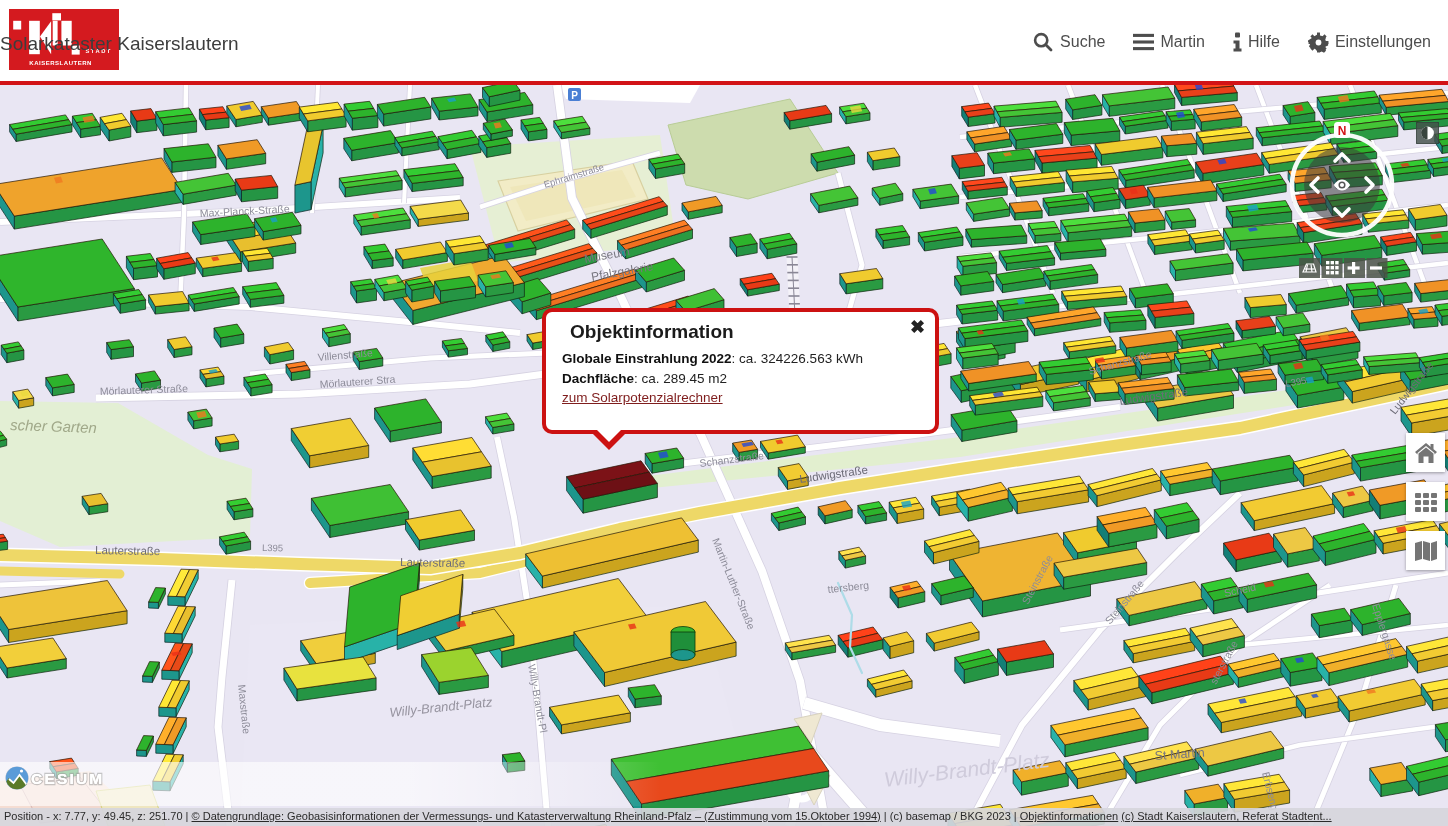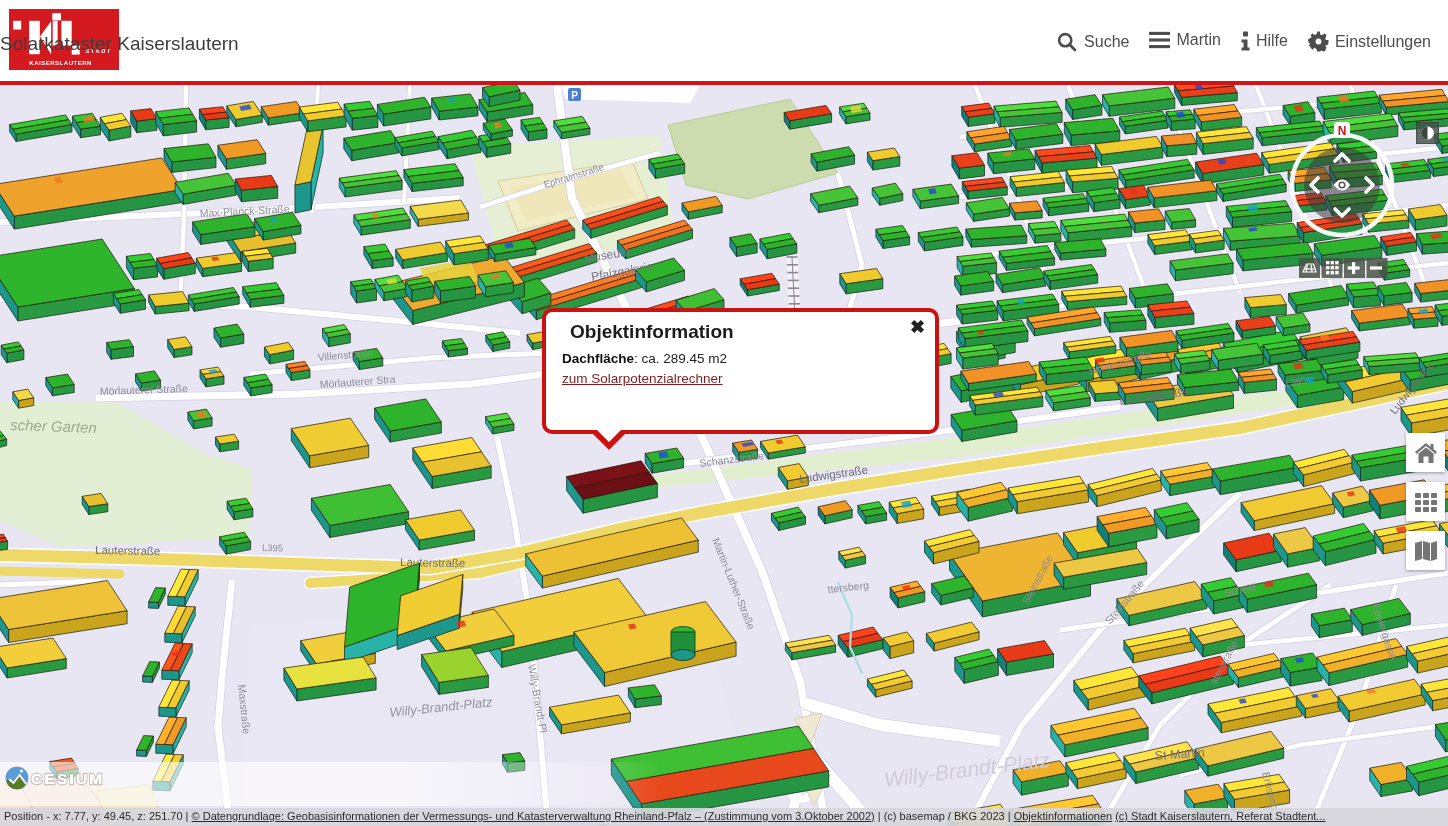--- a/index.html
+++ b/index.html
@@ -1,19 +1,19 @@
 <!DOCTYPE html>
 <html><head><meta charset="utf-8"><title>Solarkataster Kaiserslautern</title>
 <style>
 *{margin:0;padding:0;box-sizing:border-box}
 html,body{width:1448px;height:826px;overflow:hidden;font-family:"Liberation Sans",sans-serif;background:#fff}
 #page{position:relative;width:1448px;height:826px}
 #header{position:absolute;top:0;left:0;width:1448px;height:85px;background:#fff;border-bottom:4px solid #d21317;z-index:30}
 #title{position:absolute;top:33px;left:0;width:1448px;text-align:left;font-size:19px;color:#3d3d3d;z-index:35}
-#menu{position:absolute;top:31px;right:17px;display:flex;align-items:flex-start;gap:20px;color:#4d4d4d;font-size:16px;z-index:35}
+#menu{position:absolute;top:31px;right:17px;display:flex;align-items:center;gap:28px;color:#4d4d4d;font-size:16px;z-index:35}
 .mi{display:flex;align-items:center;gap:6px;white-space:nowrap}
 #map{position:absolute;top:85px;left:0;width:1448px;height:741px;z-index:1}
 #popup{position:absolute;left:542px;top:308px;width:397px;height:126px;background:#fff;border:4px solid #cc1111;border-radius:10px;z-index:40;padding:7px 14px 0 16px}
 #popup h3{font-size:19px;color:#1b1b1b;margin:2px 0 6px 8px;font-weight:bold}
 #popup .l{font-size:13.5px;color:#222;line-height:19.5px}
 #popup .l b{color:#111}
 #popup a{color:#7f1d1d;text-decoration:underline}
 #pclose{position:absolute;right:10px;top:6px;font-size:18px;font-weight:bold;color:#222;line-height:18px}
 #ptr{position:absolute;left:46px;top:121px;width:0;height:0;border-left:17px solid transparent;border-right:17px solid transparent;border-top:17px solid #cc1111;z-index:39}
 #ptr2{position:absolute;left:51px;top:118px;width:0;height:0;border-left:12px solid transparent;border-right:12px solid transparent;border-top:12px solid #ffffff;z-index:41}
@@ -1496,20 +1496,21 @@
         <text x="1110" y="540" font-size="10.5" fill="#8d8c99" font-weight="normal" font-style="normal" transform="rotate(-50 1110 540)">Steinstraße</text>
         <text x="1225" y="512" font-size="10.5" fill="#8d8c99" font-weight="normal" font-style="normal" transform="rotate(-12 1225 512)">Scheid</text>
         <text x="1372" y="520" font-size="10.5" fill="#8d8c99" font-weight="normal" font-style="normal" transform="rotate(72 1372 520)">Epplergasse</text>
         <text x="1216" y="600" font-size="10.5" fill="#8d8c99" font-weight="normal" font-style="normal" transform="rotate(-62 1216 600)">sterstraße</text>
         <text x="1262" y="688" font-size="10.5" fill="#8d8c99" font-weight="normal" font-style="normal" transform="rotate(76 1262 688)">Erbseng</text>
         <text x="1155" y="675" font-size="12.5" fill="#77767f" font-weight="normal" font-style="normal" transform="rotate(-4 1155 675)">St Martin</text>
       </svg></div>
     <div id="popup">
 <span id="pclose">✖</span>
 <h3>Objektinformation</h3>
+<div class="l"><b>Globale Einstrahlung 2022</b>: ca. 324226.563 kWh</div>
 <div class="l"><b>Dachfläche</b>: ca. 289.45 m2</div>
 <div class="l"><a>zum Solarpotenzialrechner</a></div>
 <div id="ptr"></div>
       <div id="ptr2"></div>
 </div>
     <svg class="ovl" style="left:1284px;top:116px" width="125" height="170" viewBox="0 0 125 170">
 <circle cx="58" cy="69" r="38" fill="#3a3a3a" fill-opacity="0.55"></circle>
 <circle cx="58" cy="69" r="50" fill="none" stroke="#fff" stroke-width="4.5" stroke-opacity="0.95"></circle>
 <rect x="50" y="6" width="16" height="16" rx="3.5" fill="#fff"></rect>
 <text x="58" y="19" text-anchor="middle" font-family="Liberation Sans,sans-serif" font-size="12" font-weight="bold" fill="#d21317">N</text>
@@ -1594,13 +1595,13 @@
 <circle cx="16" cy="15" r="11.6" fill="#8a98a8" fill-opacity="0.5"></circle>
 <circle cx="16" cy="15" r="11.2" fill="#5a9bd8"></circle>
 <g clip-path="url(#cc)">
 <path d="M2 22 l6-7 4.5 4 6-8 8 11 v7 h-25 z" fill="#5a7a28"></path>
 <path d="M8 16 l4.5 4 6-8 7 9.5" fill="none" stroke="#fff" stroke-width="1.8"></path>
 </g>
 <circle cx="20.5" cy="8" r="1.6" fill="#fff"></circle>
 <text x="30" y="21" font-family="Liberation Sans,sans-serif" font-size="15.5" font-weight="bold" fill="#ffffff" stroke="#9a9a9a" stroke-width="2.4" stroke-opacity="0.55" letter-spacing="2.2" paint-order="stroke">CESIUM</text>
 <text x="30" y="21" font-family="Liberation Sans,sans-serif" font-size="15.5" font-weight="bold" fill="#ffffff" letter-spacing="2.2">CESIUM</text>
 </svg></div>
-    <div id="bottombar">Position - x: 7.77, y: 49.45, z: 251.70 | <u>© Datengrundlage: Geobasisinformationen der Vermessungs- und Katasterverwaltung Rheinland-Pfalz – (Zustimmung vom 3.Oktober 2002)</u> | (c) basemap / BKG 2023 | <u>Objektinformationen</u> <u>(c) Stadt Kaiserslautern, Referat Stadtent...</u></div>
+    <div id="bottombar">Position - x: 7.77, y: 49.45, z: 251.70 | <u>© Datengrundlage: Geobasisinformationen der Vermessungs- und Katasterverwaltung Rheinland-Pfalz – (Zustimmung vom 15.Oktober 1994)</u> | (c) basemap / BKG 2023 | <u>Objektinformationen</u> <u>(c) Stadt Kaiserslautern, Referat Stadtent...</u></div>
   </div>
 </body></html>

